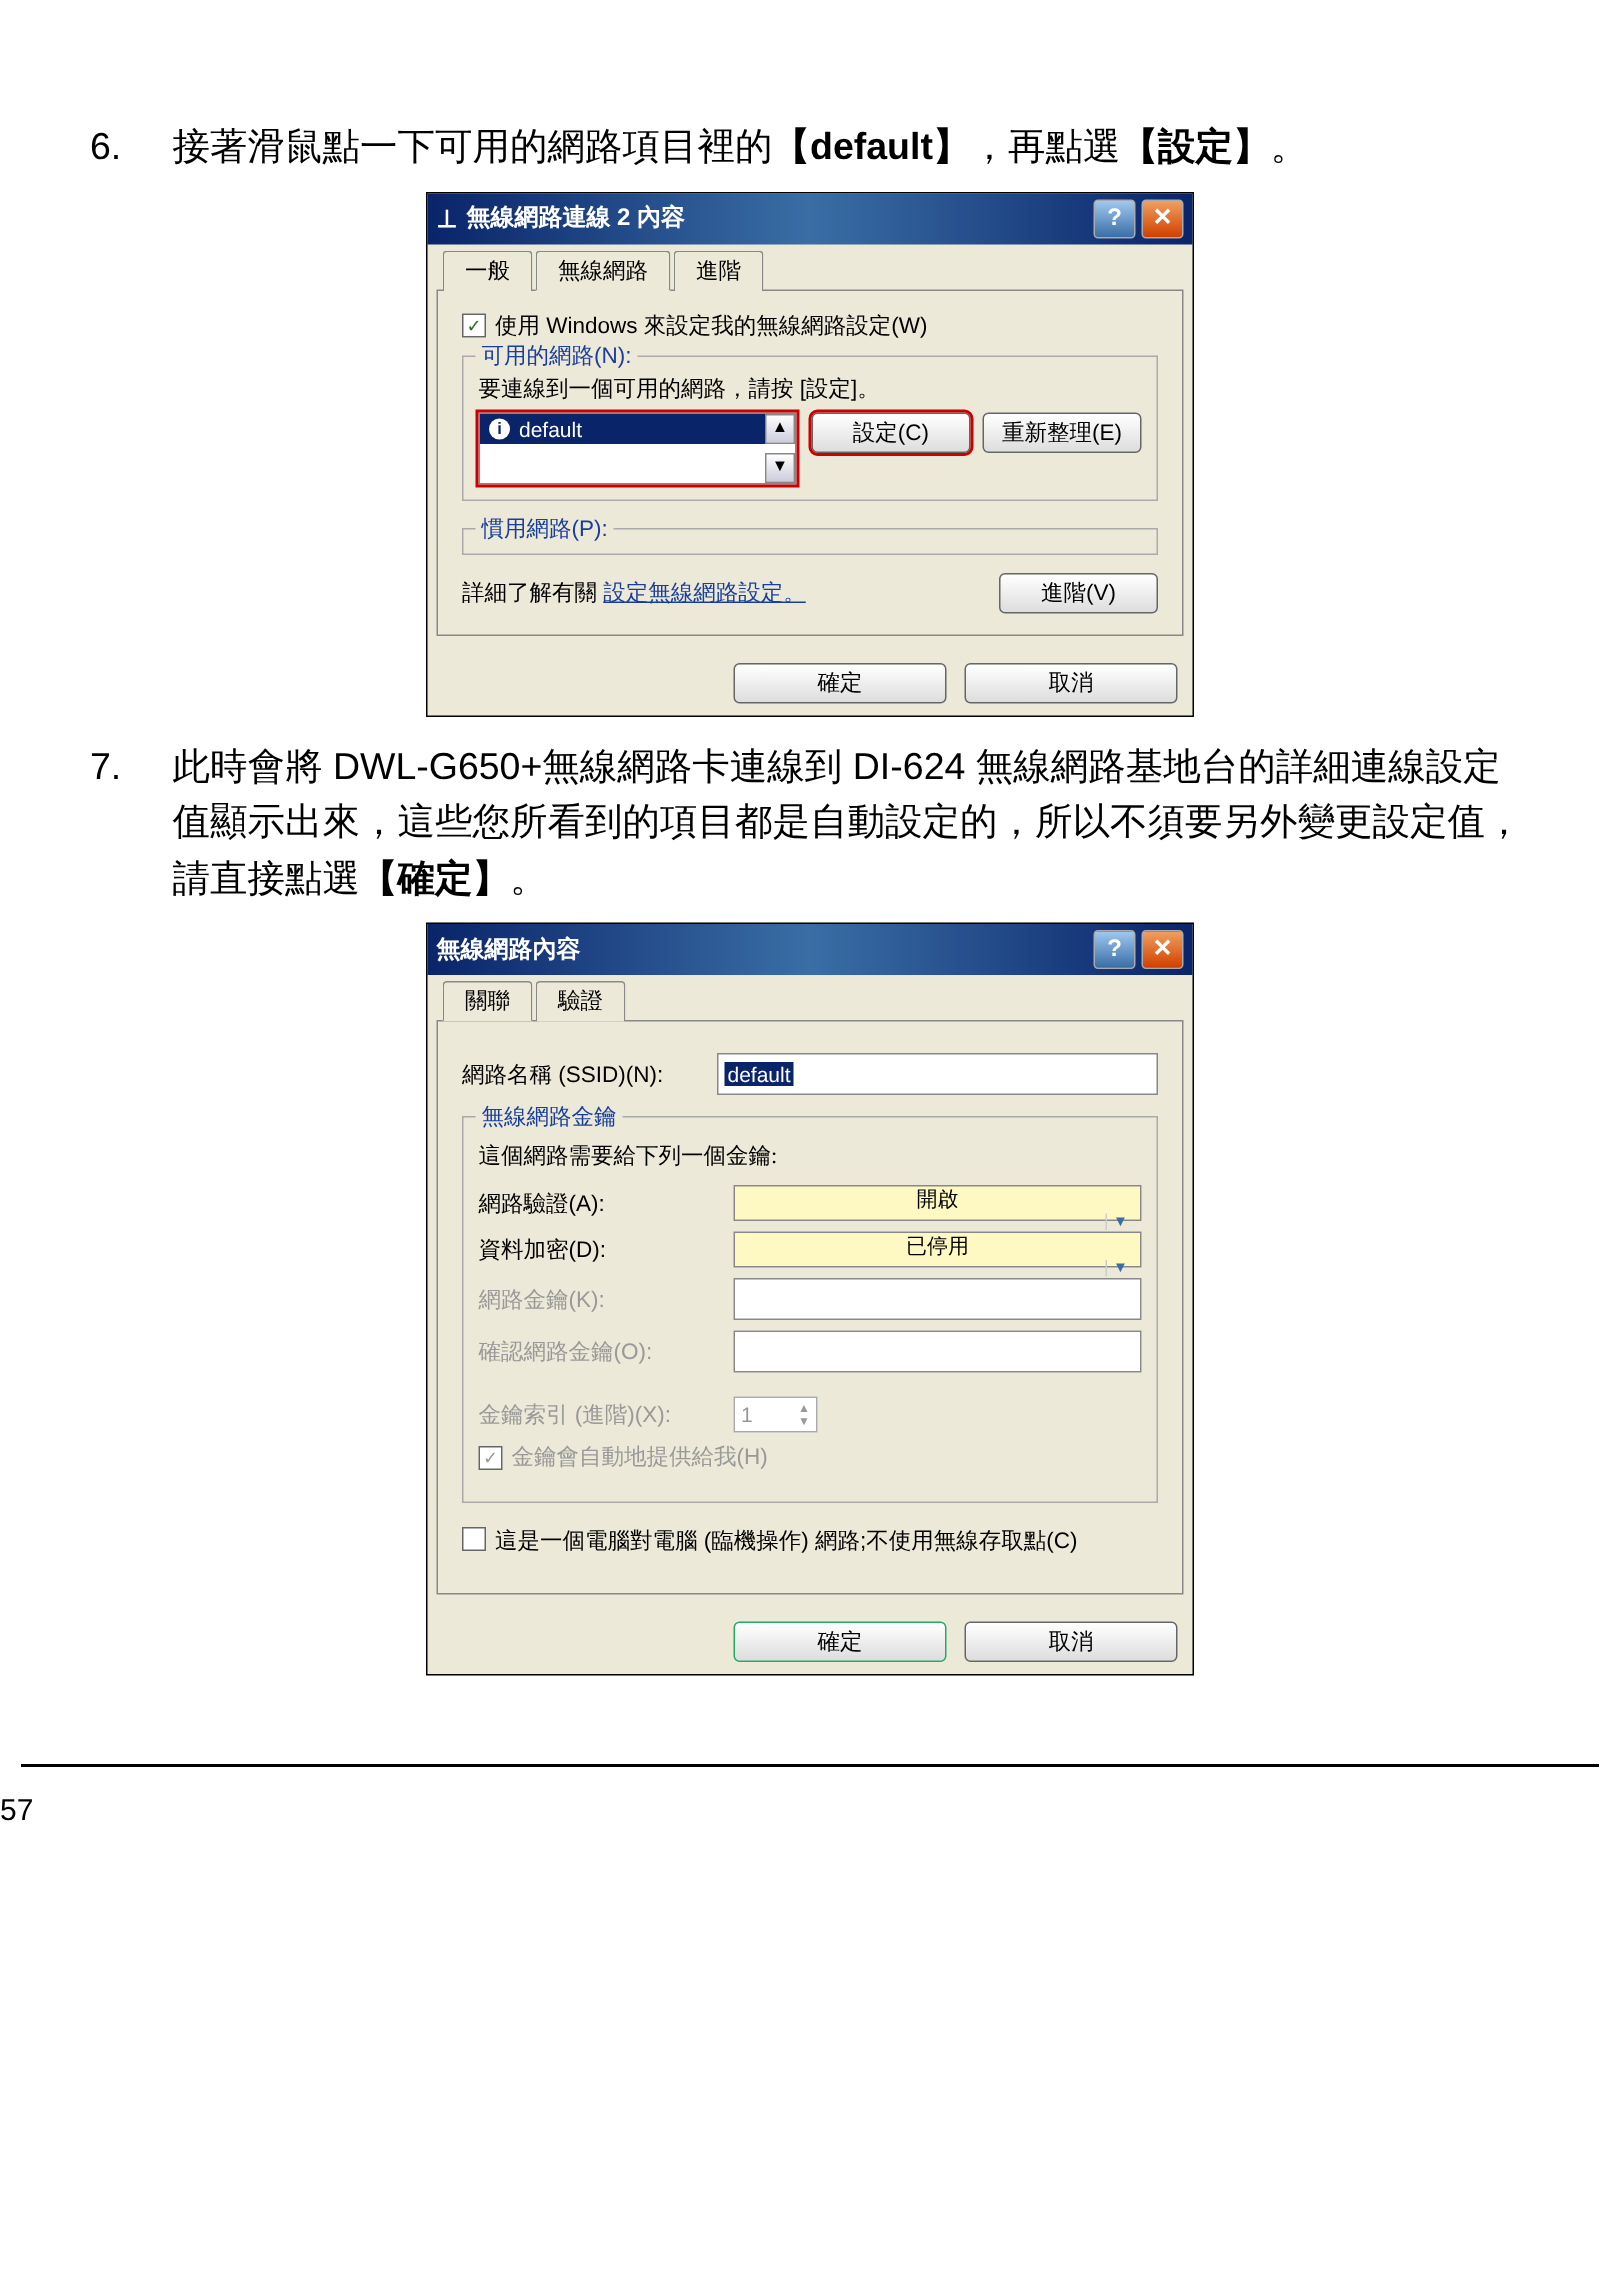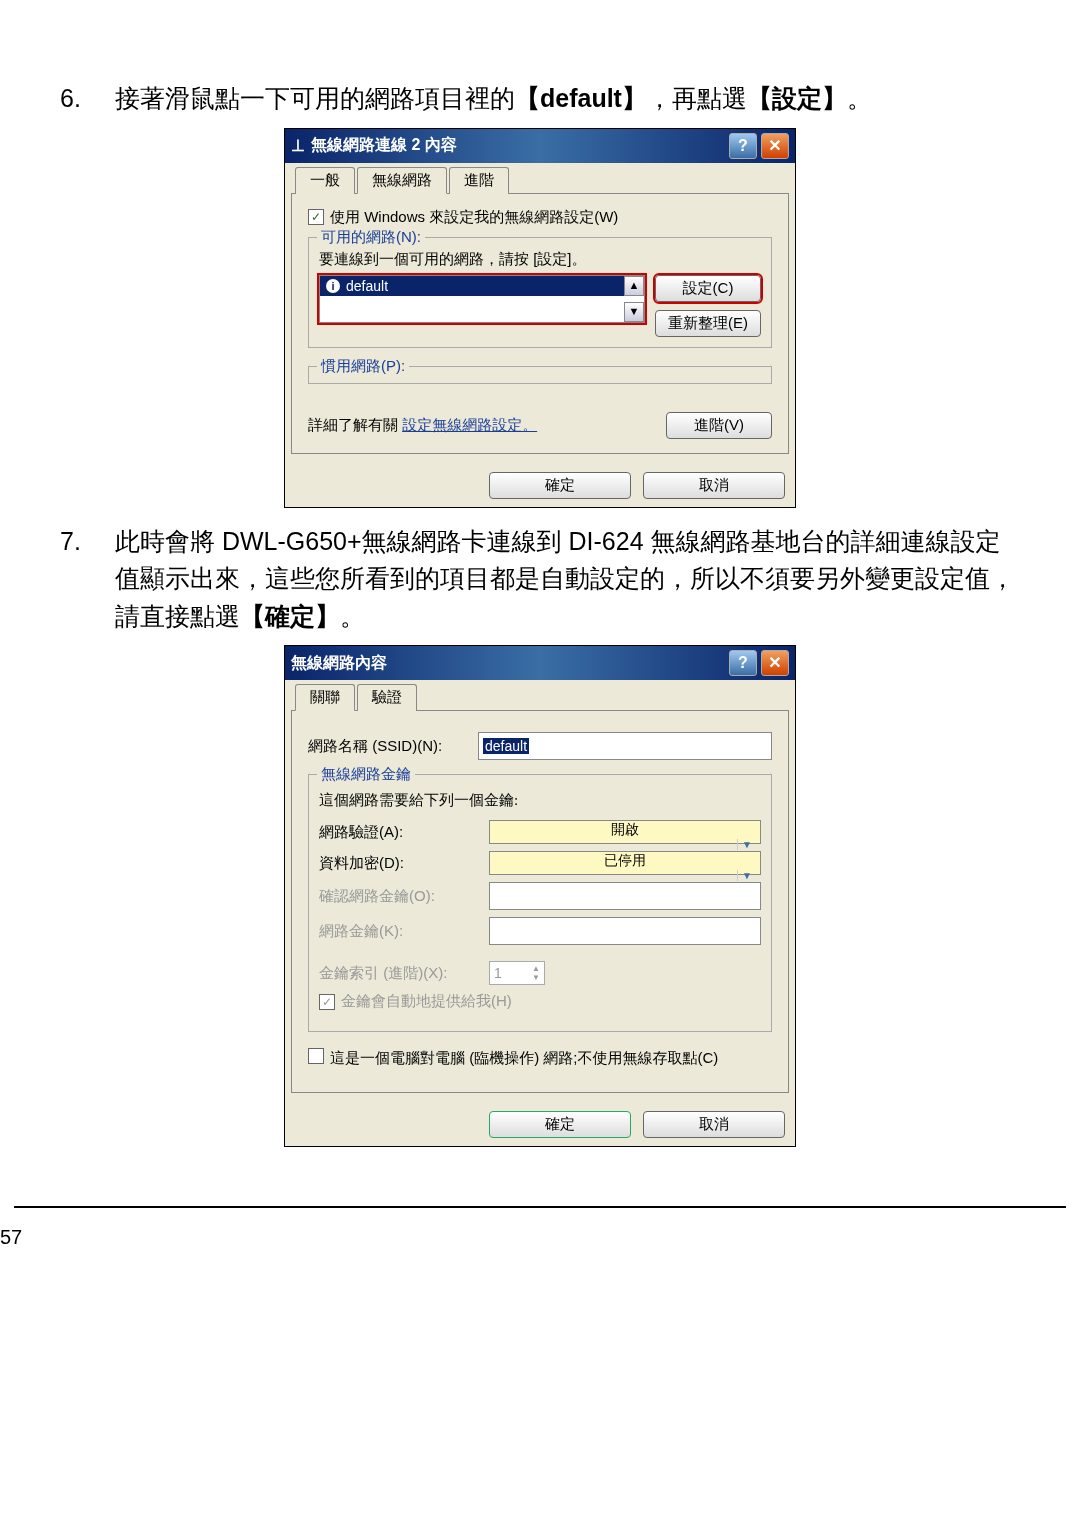--- a/index.html
+++ b/index.html
@@ -185,21 +185,21 @@
       border: 1px solid #666;
       border-radius: 4px;
       padding: 3px 8px;
       font-size: 15px;
       min-width: 88px;
       text-align: center;
       display: inline-block;
     }
     .btn.hl { outline:2px solid #c00; }
     .btn.dis { color:#999; border-color:#aaa; }
-    .stack { display:flex; flex-direction:column; gap:8px; }
+    .stack { display:flex; flex-direction:row; gap:8px; }
     .linklike { color:#1a3f99; text-decoration: underline; }
     .dlg-buttons {
       display:flex;
       justify-content:flex-end;
       gap:12px;
       padding:8px 10px;
     }
     .btn.ok { border:1px solid #2a6; padding:3px 26px; border-radius:4px; }
     
     .formrow {
@@ -323,21 +323,21 @@
                   <span class="btn">重新整理(E)</span>
                 </div>
               </div>
             </div>
           </div>
 
           <div class="group" style="margin-top:18px;text-decoration:underline;">
             <span class="legend">慣用網路(P):</span>
           </div>
 
-          <div style="margin-top:28px; display:flex; align-items:center;">
+          <div style="margin-top:12px; display:flex; align-items:center;">
             <div style="font-size:15px;">
               <span>詳細了解有關 </span><span class="linklike">設定無線網路設定。</span>
             </div>
             <span class="btn" style="margin-left:auto;">進階(V)</span>
           </div>
         </div>
       </div>
       <div class="dlg-buttons">
         <span class="btn" style="padding:3px 26px;">確定</span>
         <span class="btn" style="padding:3px 26px;">取消</span>
@@ -393,28 +393,28 @@
                 <div class="lbl">資料加密(D):</div>
                 <div class="fld">
                   <div class="combo">
                     <span>已停用</span>
                     <span class="arr">▼</span>
                   </div>
                 </div>
               </div>
 
               <div class="formrow">
-                <div class="lbl disabled">確認網路金鑰(O):</div>
+                <div class="lbl disabled">網路金鑰(K):</div>
                 <div class="fld">
                     <div class="txt-input disabled"></div>
                   </div>
               </div>
 
               <div class="formrow">
-                <div class="lbl disabled">網路金鑰(K):</div>
+                <div class="lbl disabled">確認網路金鑰(O):</div>
                 <div class="fld">
                     <div class="txt-input disabled"></div>
                   </div>
               </div>
 
               <div class="formrow" style="margin-top:16px;">
                 <div class="lbl disabled">金鑰索引 (進階)(X):</div>
                 <div class="fld">
                   <div class="spinner disabled">
                     <span>1</span>

